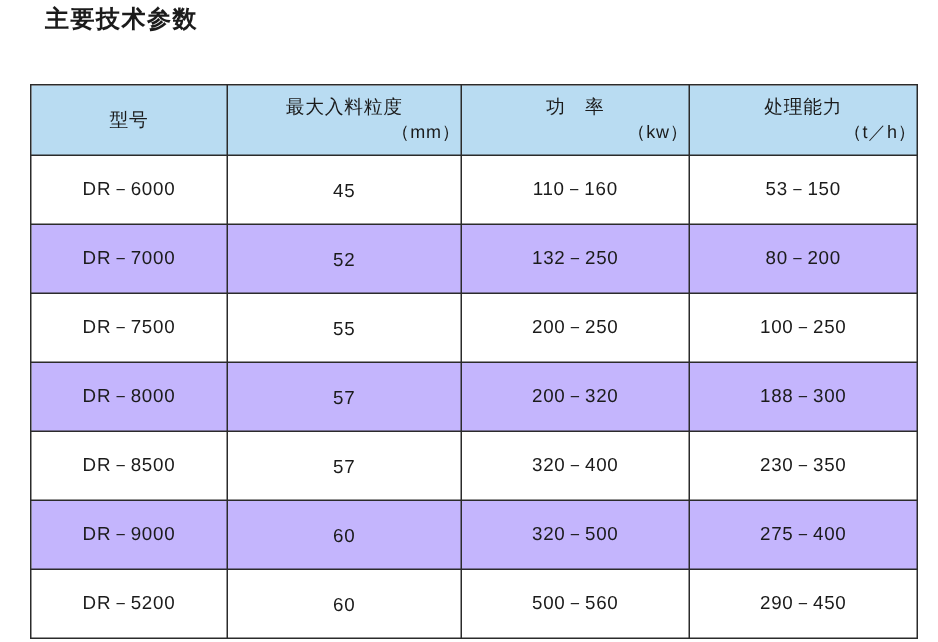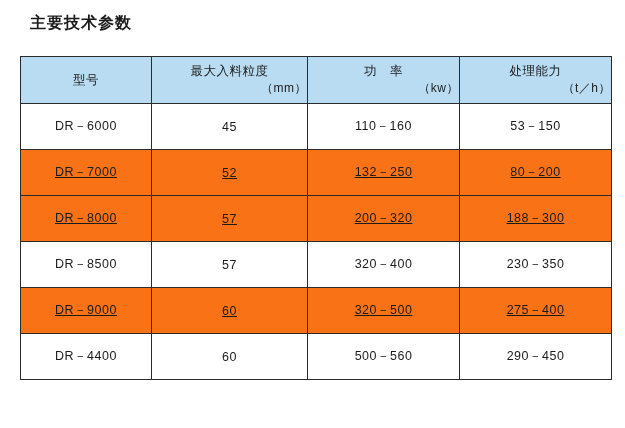--- a/index.html
+++ b/index.html
@@ -16,21 +16,21 @@
   }
   .page {
     position: relative;
     width: 625px;
     height: 428px;
     box-sizing: border-box;
   }
   .title {
     position: absolute;
     left: 30px;
-    top: 13px;
+    top: 3px;
     font-size: 16px;
     font-weight: bold;
     letter-spacing: 1px;
     color: #1b1b1b;
   }
   .table-wrap {
     position: absolute;
     left: 20px;
     top: 56px;
     width: 588px;
@@ -55,22 +55,21 @@
     background: #b9dcf2;
     font-weight: normal;
     line-height: 1.35;
   }
   table.spec tbody td {
     height: 45px;
     background: #ffffff;
     margin-left: 44px;
   }
   table.spec tbody tr.alt td {
-    background: #f97316;
-    text-decoration: underline;
+    background: #c4b5fd;
   }
   .col-0 { width: 130px; }
   .col-1 { width: 155px; }
   .col-2 { width: 151px; }
   .col-3 { width: 151px; }
   .unit {
     display: block;
     font-size: 12px;
     text-align: right;
   }
@@ -113,40 +112,46 @@
           <td class="col-1">45</td>
           <td class="col-2">110－160</td>
           <td class="col-3">53－150</td>
         </tr>
         <tr class="alt">
           <td class="col-0">DR－7000</td>
           <td class="col-1">52</td>
           <td class="col-2">132－250</td>
           <td class="col-3">80－200</td>
         </tr>
+        <tr>
+          <td class="col-0">DR－7500</td>
+          <td class="col-1">55</td>
+          <td class="col-2">200－250</td>
+          <td class="col-3">100－250</td>
+        </tr>
         <tr class="alt">
           <td class="col-0">DR－8000</td>
           <td class="col-1">57</td>
           <td class="col-2">200－320</td>
           <td class="col-3">188－300</td>
         </tr>
         <tr>
           <td class="col-0">DR－8500</td>
           <td class="col-1">57</td>
           <td class="col-2">320－400</td>
           <td class="col-3">230－350</td>
         </tr>
         <tr class="alt">
           <td class="col-0">DR－9000</td>
           <td class="col-1">60</td>
           <td class="col-2">320－500</td>
           <td class="col-3">275－400</td>
         </tr>
         <tr>
-          <td class="col-0">DR－4400</td>
+          <td class="col-0">DR－5200</td>
           <td class="col-1">60</td>
           <td class="col-2">500－560</td>
           <td class="col-3">290－450</td>
         </tr>
       </tbody>
     </table>
   </div>
 
 </div>
 

